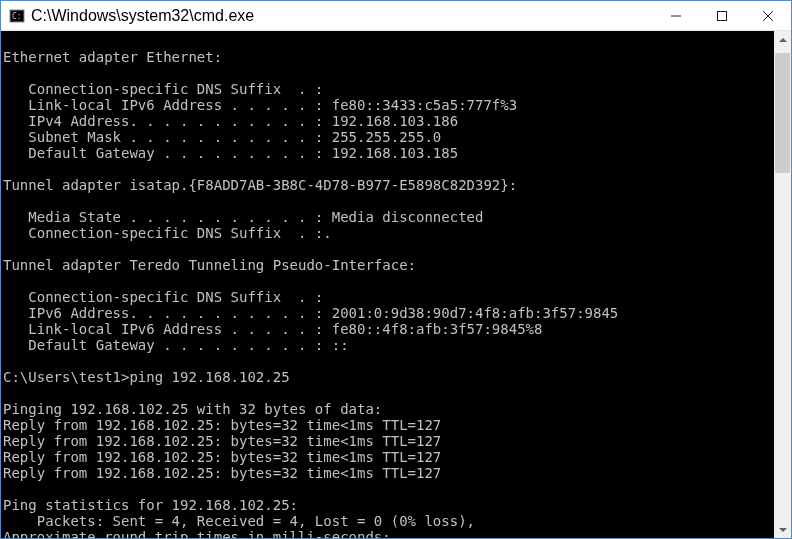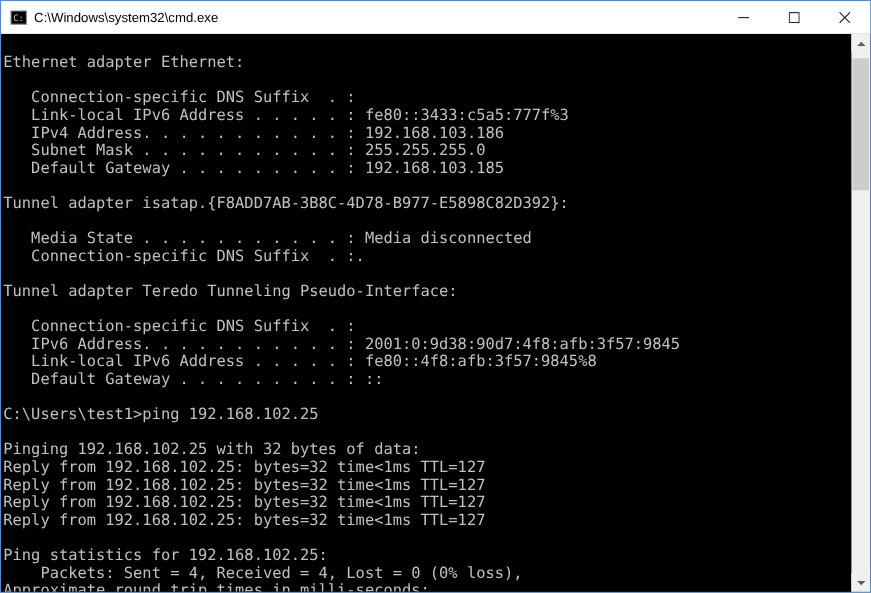--- a/index.html
+++ b/index.html
@@ -29,21 +29,21 @@
   .titlebar .app-icon {
     width: 16px;
     height: 16px;
     margin: 0 6px 0 8px;
     display: flex;
     align-items: center;
     justify-content: center;
   }
   .titlebar .title {
     flex: 1;
-    font-size: 12px;
+    font-size: 16px;
     color: #000;
     white-space: nowrap;
     overflow: hidden;
   }
   .titlebar .controls {
     display: flex;
     height: 100%;
   }
   .titlebar .controls .btn {
     width: 46px;

